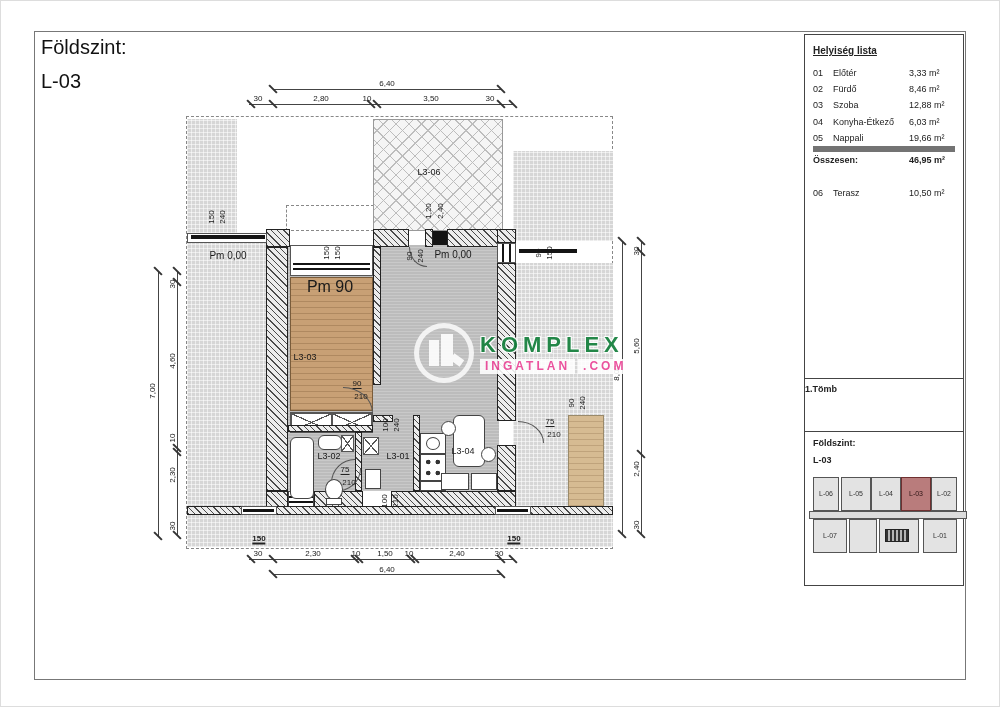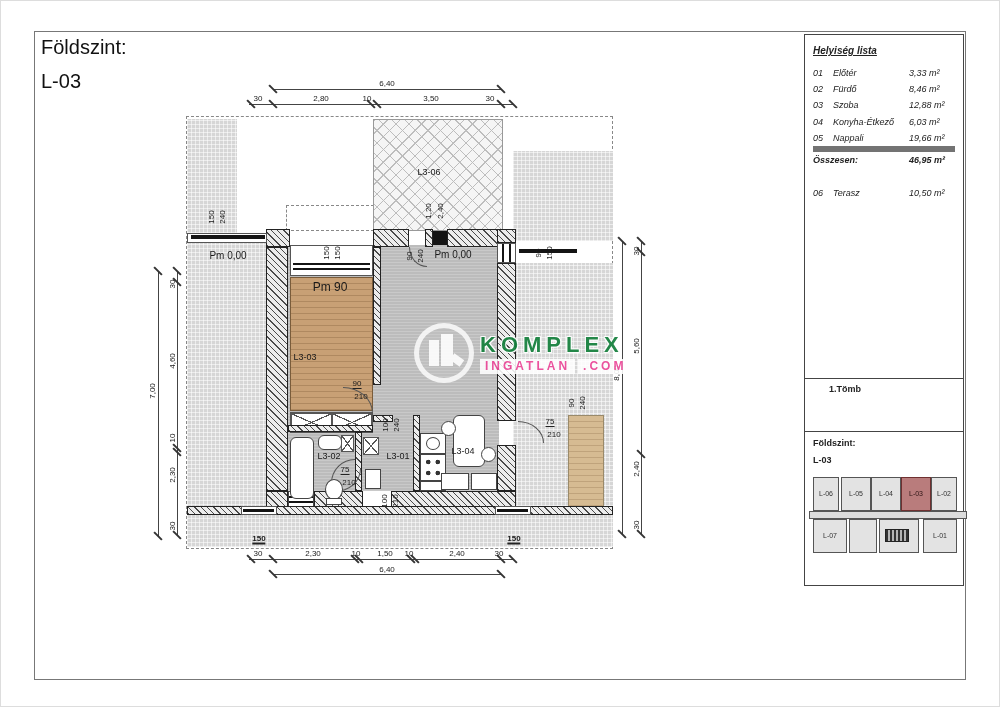--- a/index.html
+++ b/index.html
@@ -65,31 +65,31 @@
   .wm-b2{left:22px;top:6px;width:12px;height:32px;}
   .wm-b3{left:32px;top:28px;width:12px;height:8px;transform:rotate(35deg);}
   .wm-txt{margin-left:6px;}
   .wm-l1{font-size:22px;font-weight:bold;letter-spacing:5px;color:#15803d;
          text-shadow:-1px -1px 0 #fff,1px -1px 0 #fff,-1px 1px 0 #fff,1px 1px 0 #fff;}
   .wm-l2{display:flex;gap:3px;margin-top:1px;}
   .wm-l2 span{background:rgba(255,255,255,.95);color:#ec4899;font-weight:bold;font-size:12px;
               letter-spacing:3px;padding:0 5px;line-height:15px;}
   
   .pbox{position:absolute;left:803px;width:160px;border:1px solid #444;background:#fff;box-sizing:border-box;}
-  #pbox-list{top:33px;height:354px;padding:10px 8px;font-style:italic;}
+  #pbox-list{top:33px;height:354px;padding:10px 8px;}
   .rl-title{font-size:10px;font-weight:bold;text-decoration:underline;margin-bottom:9px;}
   .rl-row{display:grid;grid-template-columns:20px 76px auto;font-size:9px;line-height:1.8;}
   .rl-u{border-bottom:6px solid #737373;}
   .rl-total{display:grid;grid-template-columns:96px auto;font-size:9px;font-weight:bold;line-height:1.9;}
   .rl-extra{margin-top:16px;}
   #pbox-area{top:323px;height:54px;padding:5px 8px;}
   .pa-label{font-size:9px;font-weight:bold;}
   .pa-value{font-size:18px;font-weight:bold;text-align:right;margin-top:3px;}
   .pa-value sup{font-size:10px;}
-  #pbox-block{top:377px;height:55px;padding:5px 24px;font-size:9px;font-weight:bold;}
+  #pbox-block{top:377px;height:55px;padding:5px 0;font-size:9px;font-weight:bold;}
   #pbox-key{top:430px;height:155px;padding:6px 8px;}
   .kp-title{font-size:9px;font-weight:bold;line-height:1.2;}
   .kp-sub{font-size:9px;font-weight:bold;margin-top:6px;}
   .kp{position:relative;width:146px;height:80px;margin-top:12px;}
   .kp div{position:absolute;box-sizing:border-box;}
   .kp-unit{background:#e3e3e3;border:1px solid #555;display:flex;align-items:center;justify-content:center;
            font-size:7px;color:#333;}
   .kp-hl{background:#b97c7c;border-color:#6f3030;color:#2d1414;}
   .kp-corr{left:-4px;right:-8px;top:34px;height:8px;background:#dcdcdc;border:1px solid #555;}
   .kp-stairs{left:72px;top:52px;width:24px;height:13px;border:1px solid #222;
@@ -268,21 +268,21 @@
         <span class="ann" style="left: 383px; top: 500px; transform: translate(-50%, -50%) rotate(-90deg);">100</span>
         <span class="ann" style="left: 394px; top: 500px; transform: translate(-50%, -50%) rotate(-90deg);">210</span>
         <span class="ann u" style="left: 356px; top: 383px; transform: translate(-50%, -50%);">90</span>
         <span class="ann" style="left: 360px; top: 395px; transform: translate(-50%, -50%);">210</span>
         <span class="ann u" style="left: 344px; top: 469px; transform: translate(-50%, -50%);">75</span>
         <span class="ann" style="left: 348px; top: 481px; transform: translate(-50%, -50%);">210</span>
         <span class="ann u" style="left: 549px; top: 421px; transform: translate(-50%, -50%);">75</span>
         <span class="ann" style="left: 553px; top: 433px; transform: translate(-50%, -50%);">210</span>
         <span class="ann" style="left: 227px; top: 254px; font-size: 10px; transform: translate(-50%, -50%);">Pm 0,00</span>
         <span class="ann" style="left: 452px; top: 253px; font-size: 10px; transform: translate(-50%, -50%);">Pm 0,00</span>
-        <span class="ann" style="left: 329px; top: 286px; font-size: 12px; transform: translate(-50%, -50%);">Pm 90</span>
+        <span class="ann" style="left: 329px; top: 286px; font-size: 16px; transform: translate(-50%, -50%);">Pm 90</span>
         <span class="ann" style="left: 428px; top: 171px; font-size: 9px; transform: translate(-50%, -50%);">L3-06</span>
         <span class="ann" style="left: 304px; top: 356px; font-size: 9px; transform: translate(-50%, -50%);">L3-03</span>
         <span class="ann" style="left: 328px; top: 455px; font-size: 9px; transform: translate(-50%, -50%);">L3-02</span>
         <span class="ann" style="left: 397px; top: 455px; font-size: 9px; transform: translate(-50%, -50%);">L3-01</span>
         <span class="ann" style="left: 462px; top: 450px; font-size: 9px; transform: translate(-50%, -50%);">L3-04</span>
         <span class="ann ub" style="left: 258px; top: 538px; transform: translate(-50%, -50%);">150</span>
         <span class="ann ub" style="left: 513px; top: 538px; transform: translate(-50%, -50%);">150</span>
       </div>
   </div>
 

